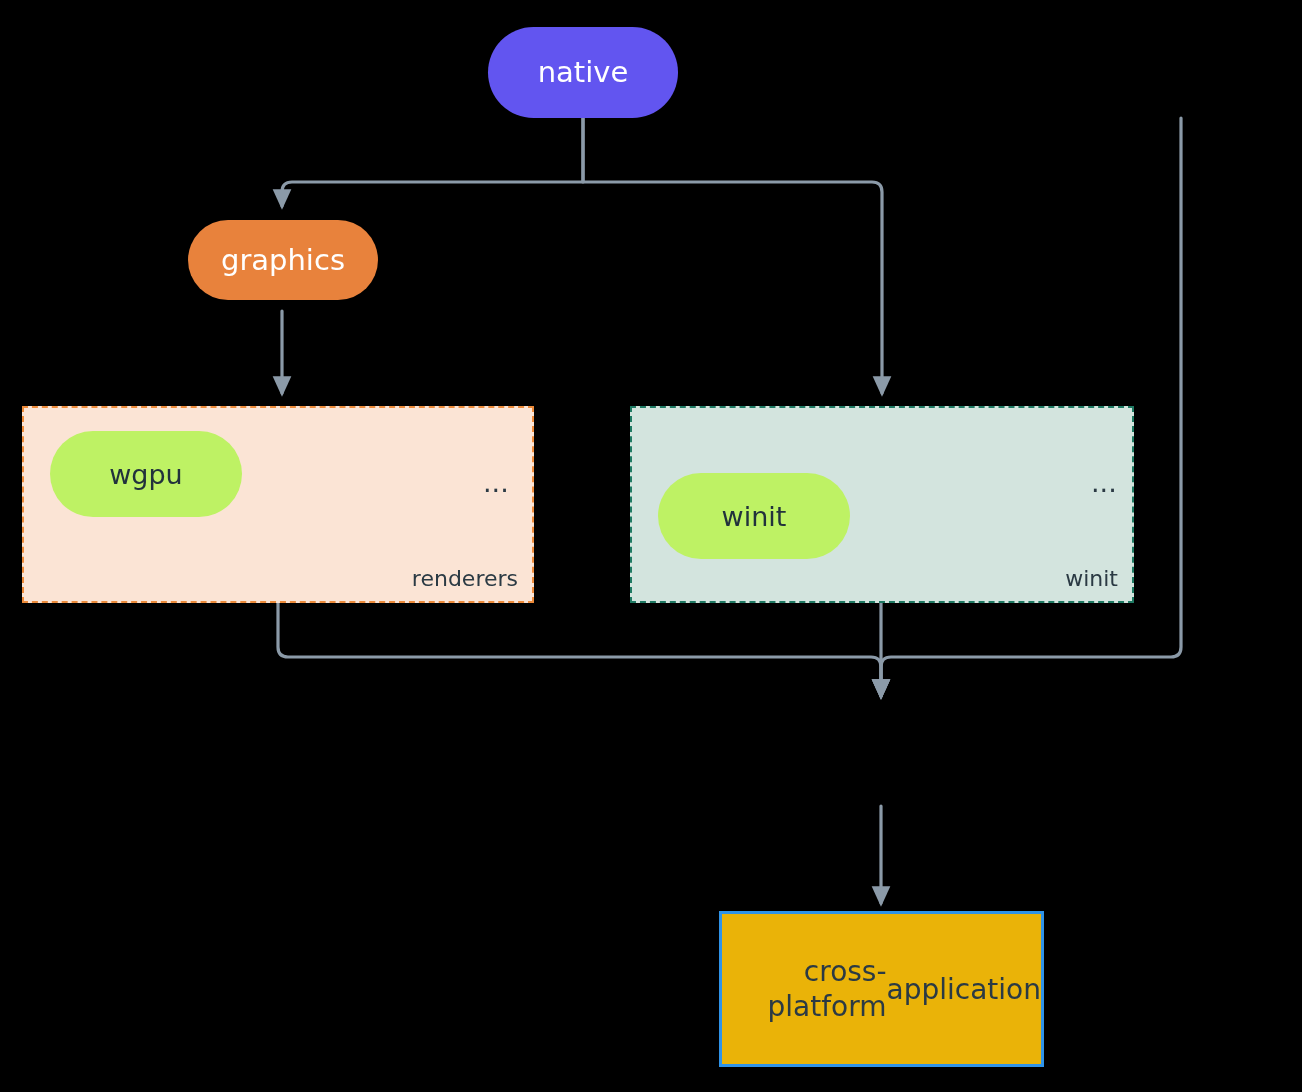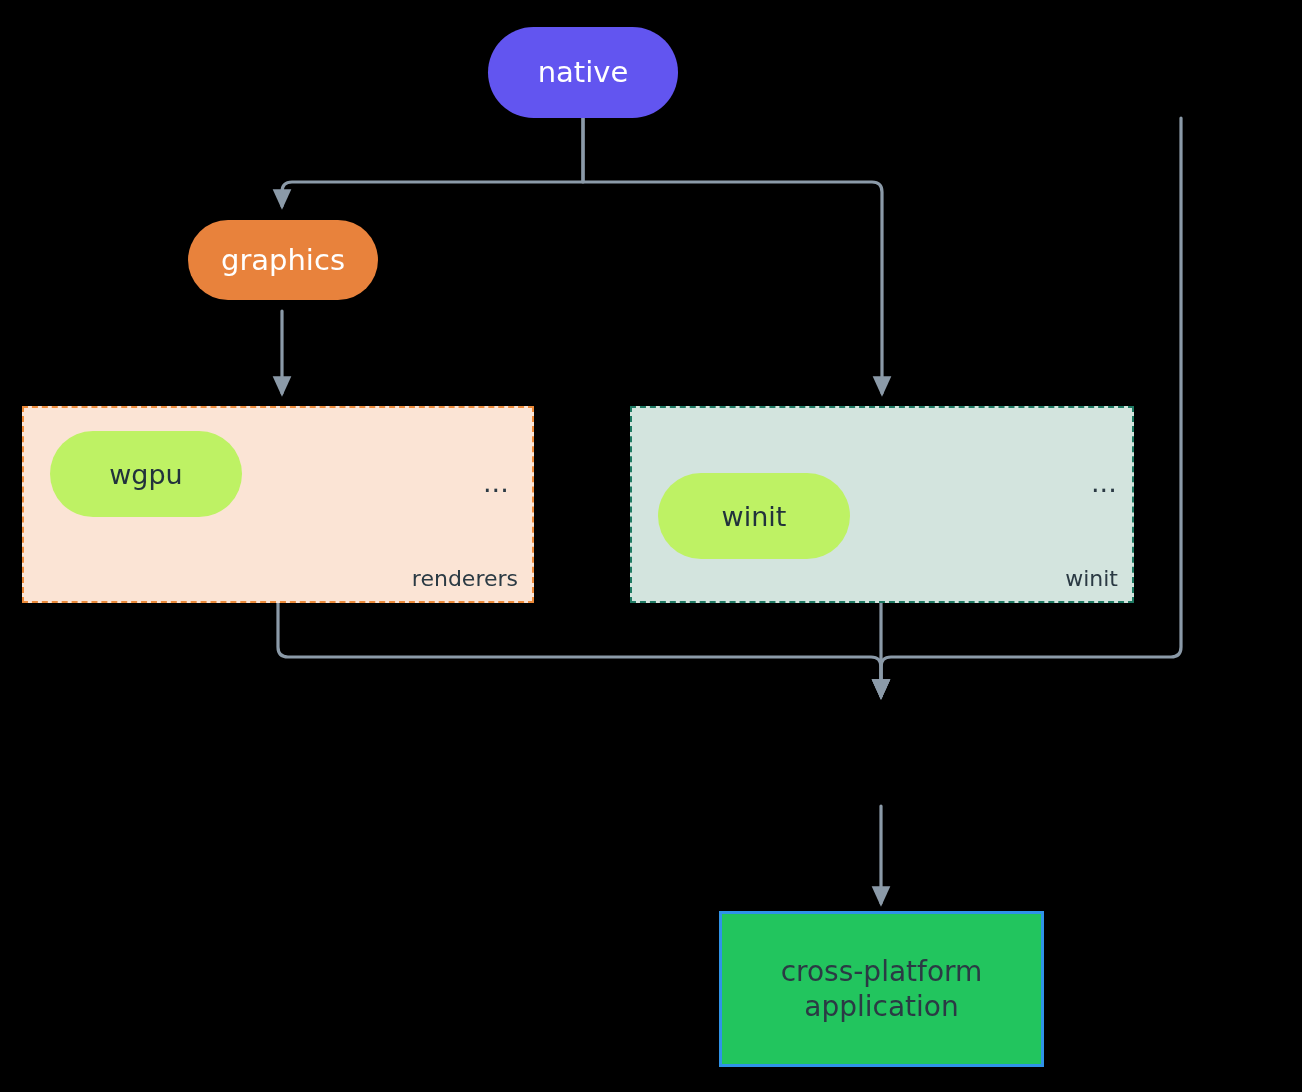--- a/index.html
+++ b/index.html
@@ -51,25 +51,25 @@
     background: #e8823c;
     color: #ffffff;
     font-size: 29px;
   }
   .node-iced {
     background: #2387d4;
     color: #ffffff;
     font-size: 29px;
   }
   .node-app {
-    background: #22c55e;
+    background: #eab308;
     border: 3px solid #2f93e8;
     color: #2b3a44;
     font-size: 28px;
-    flex-direction: column;
+    flex-direction: row;
   }
   .node-app span { display: block; }
 
   
   .cluster {
     position: absolute;
     box-sizing: border-box;
   }
   .cluster-renderers {
     background: #fbe4d5;

